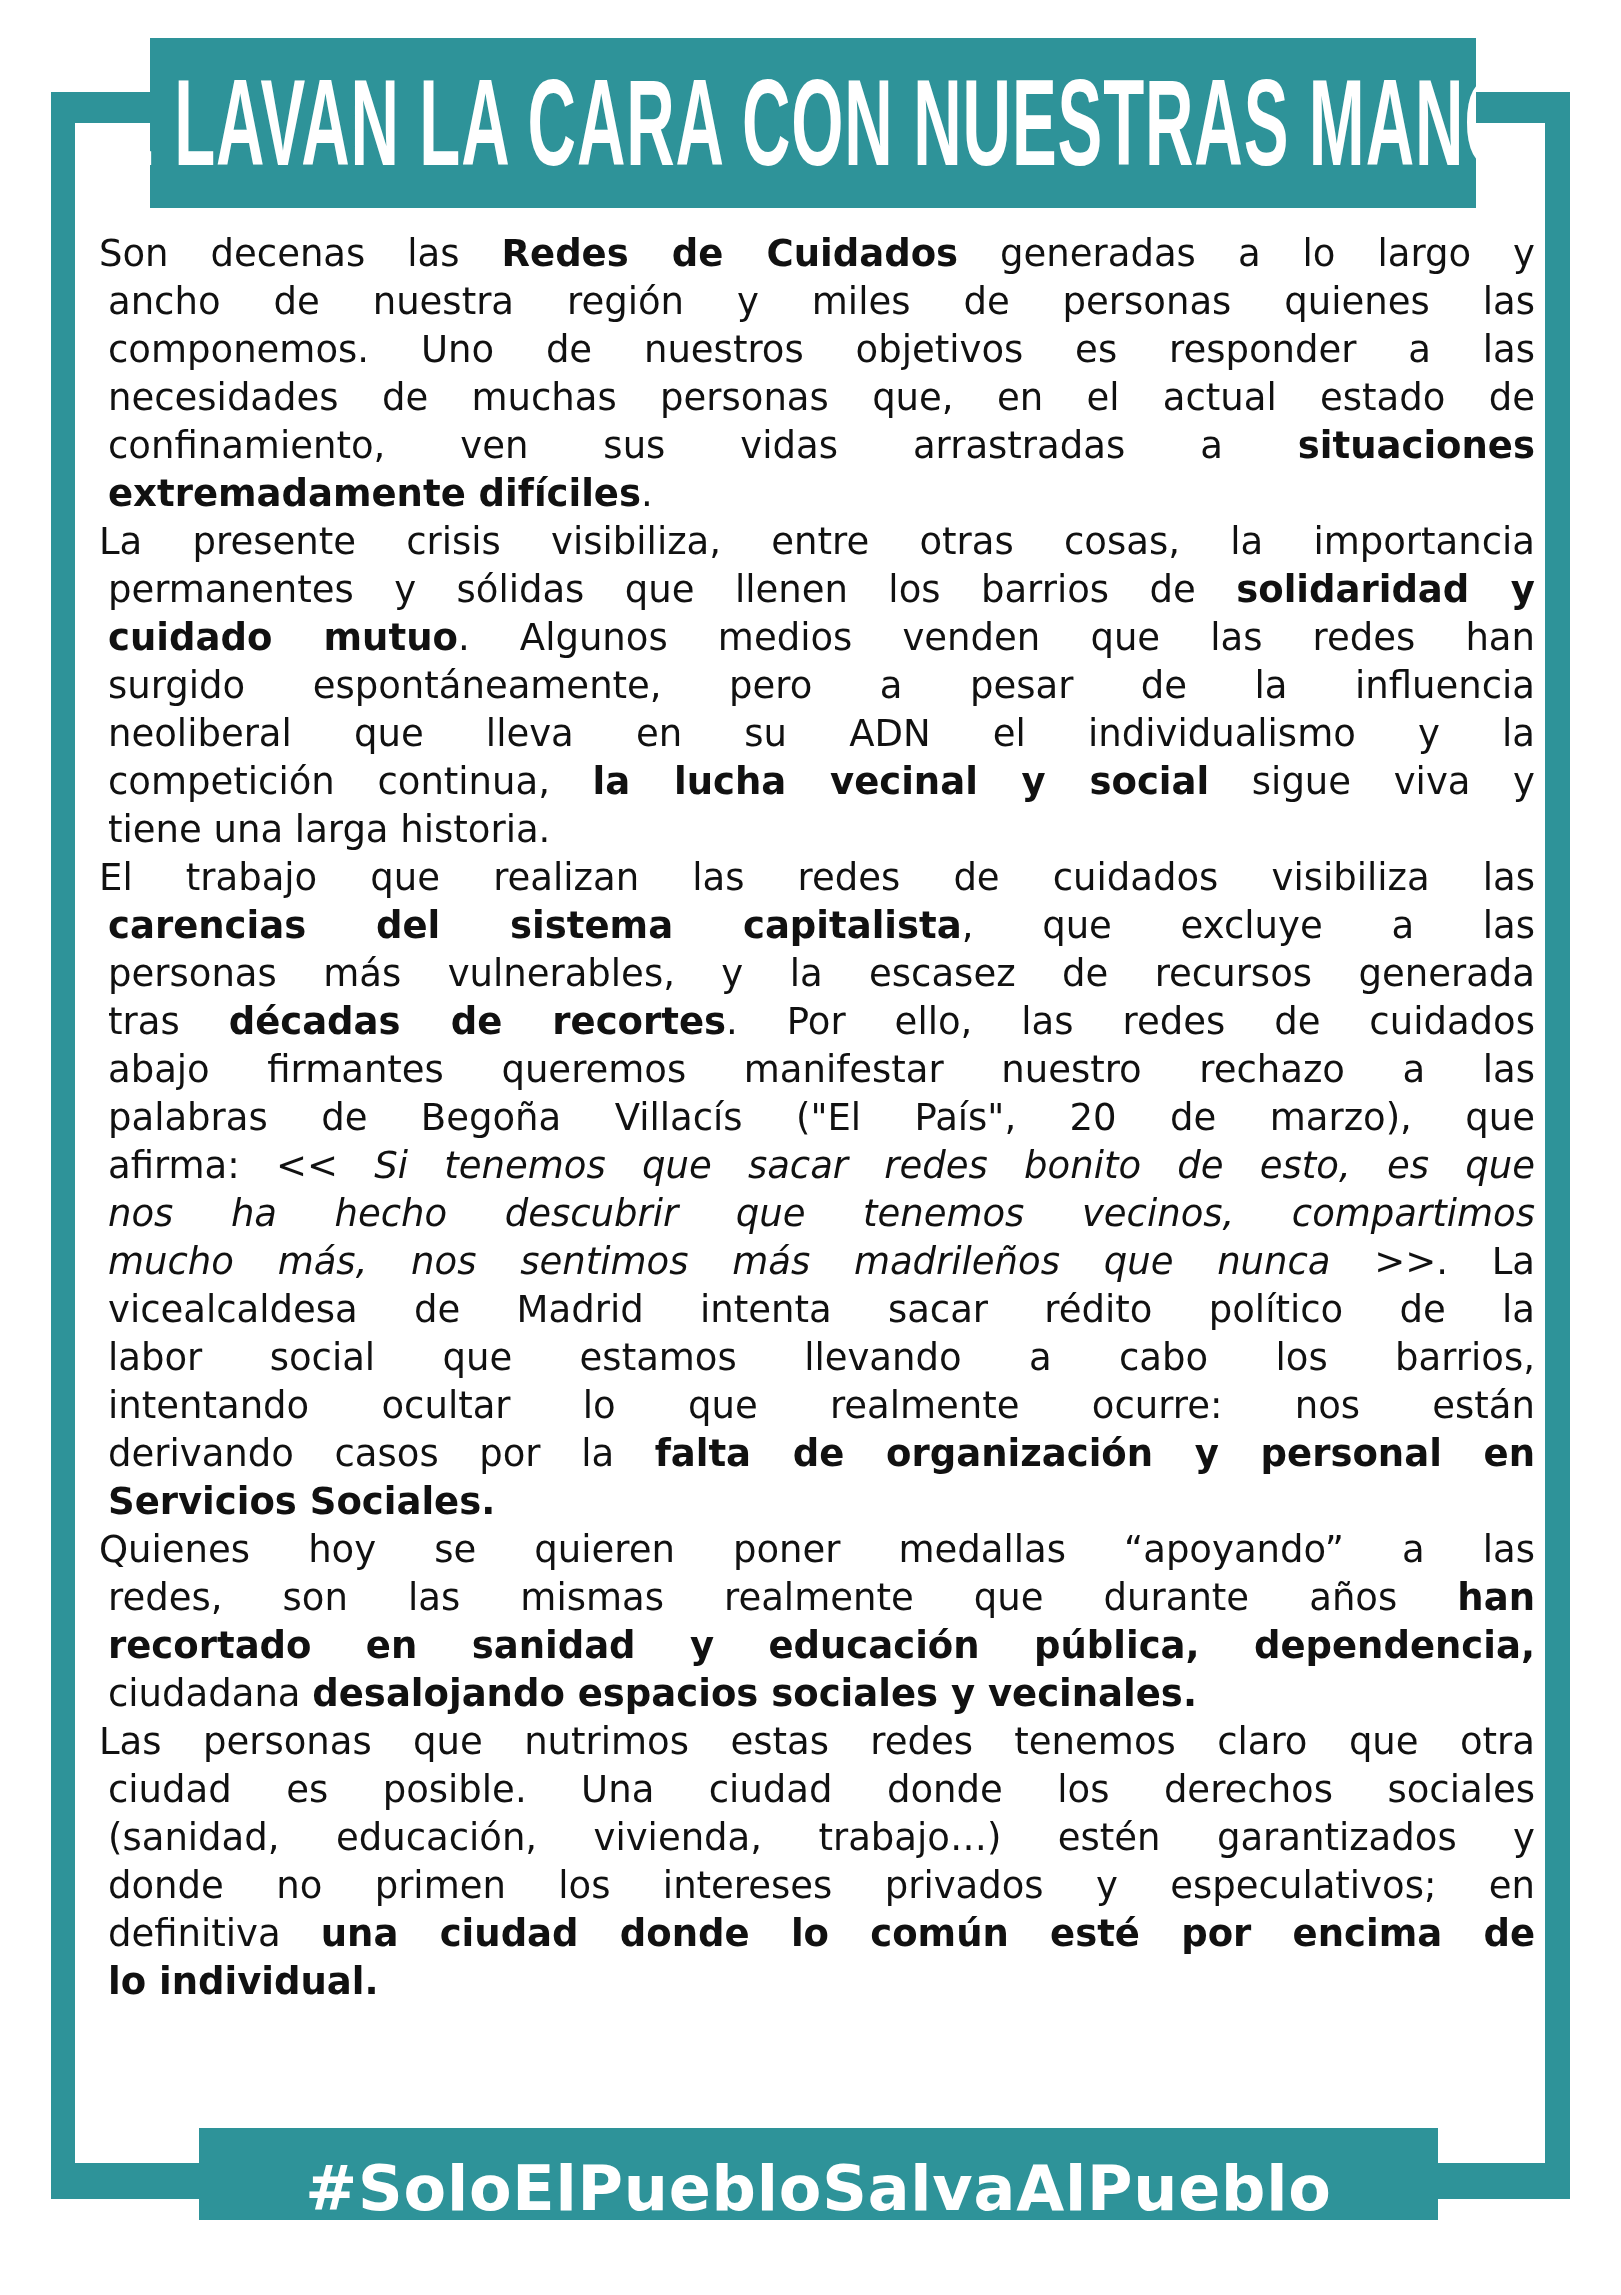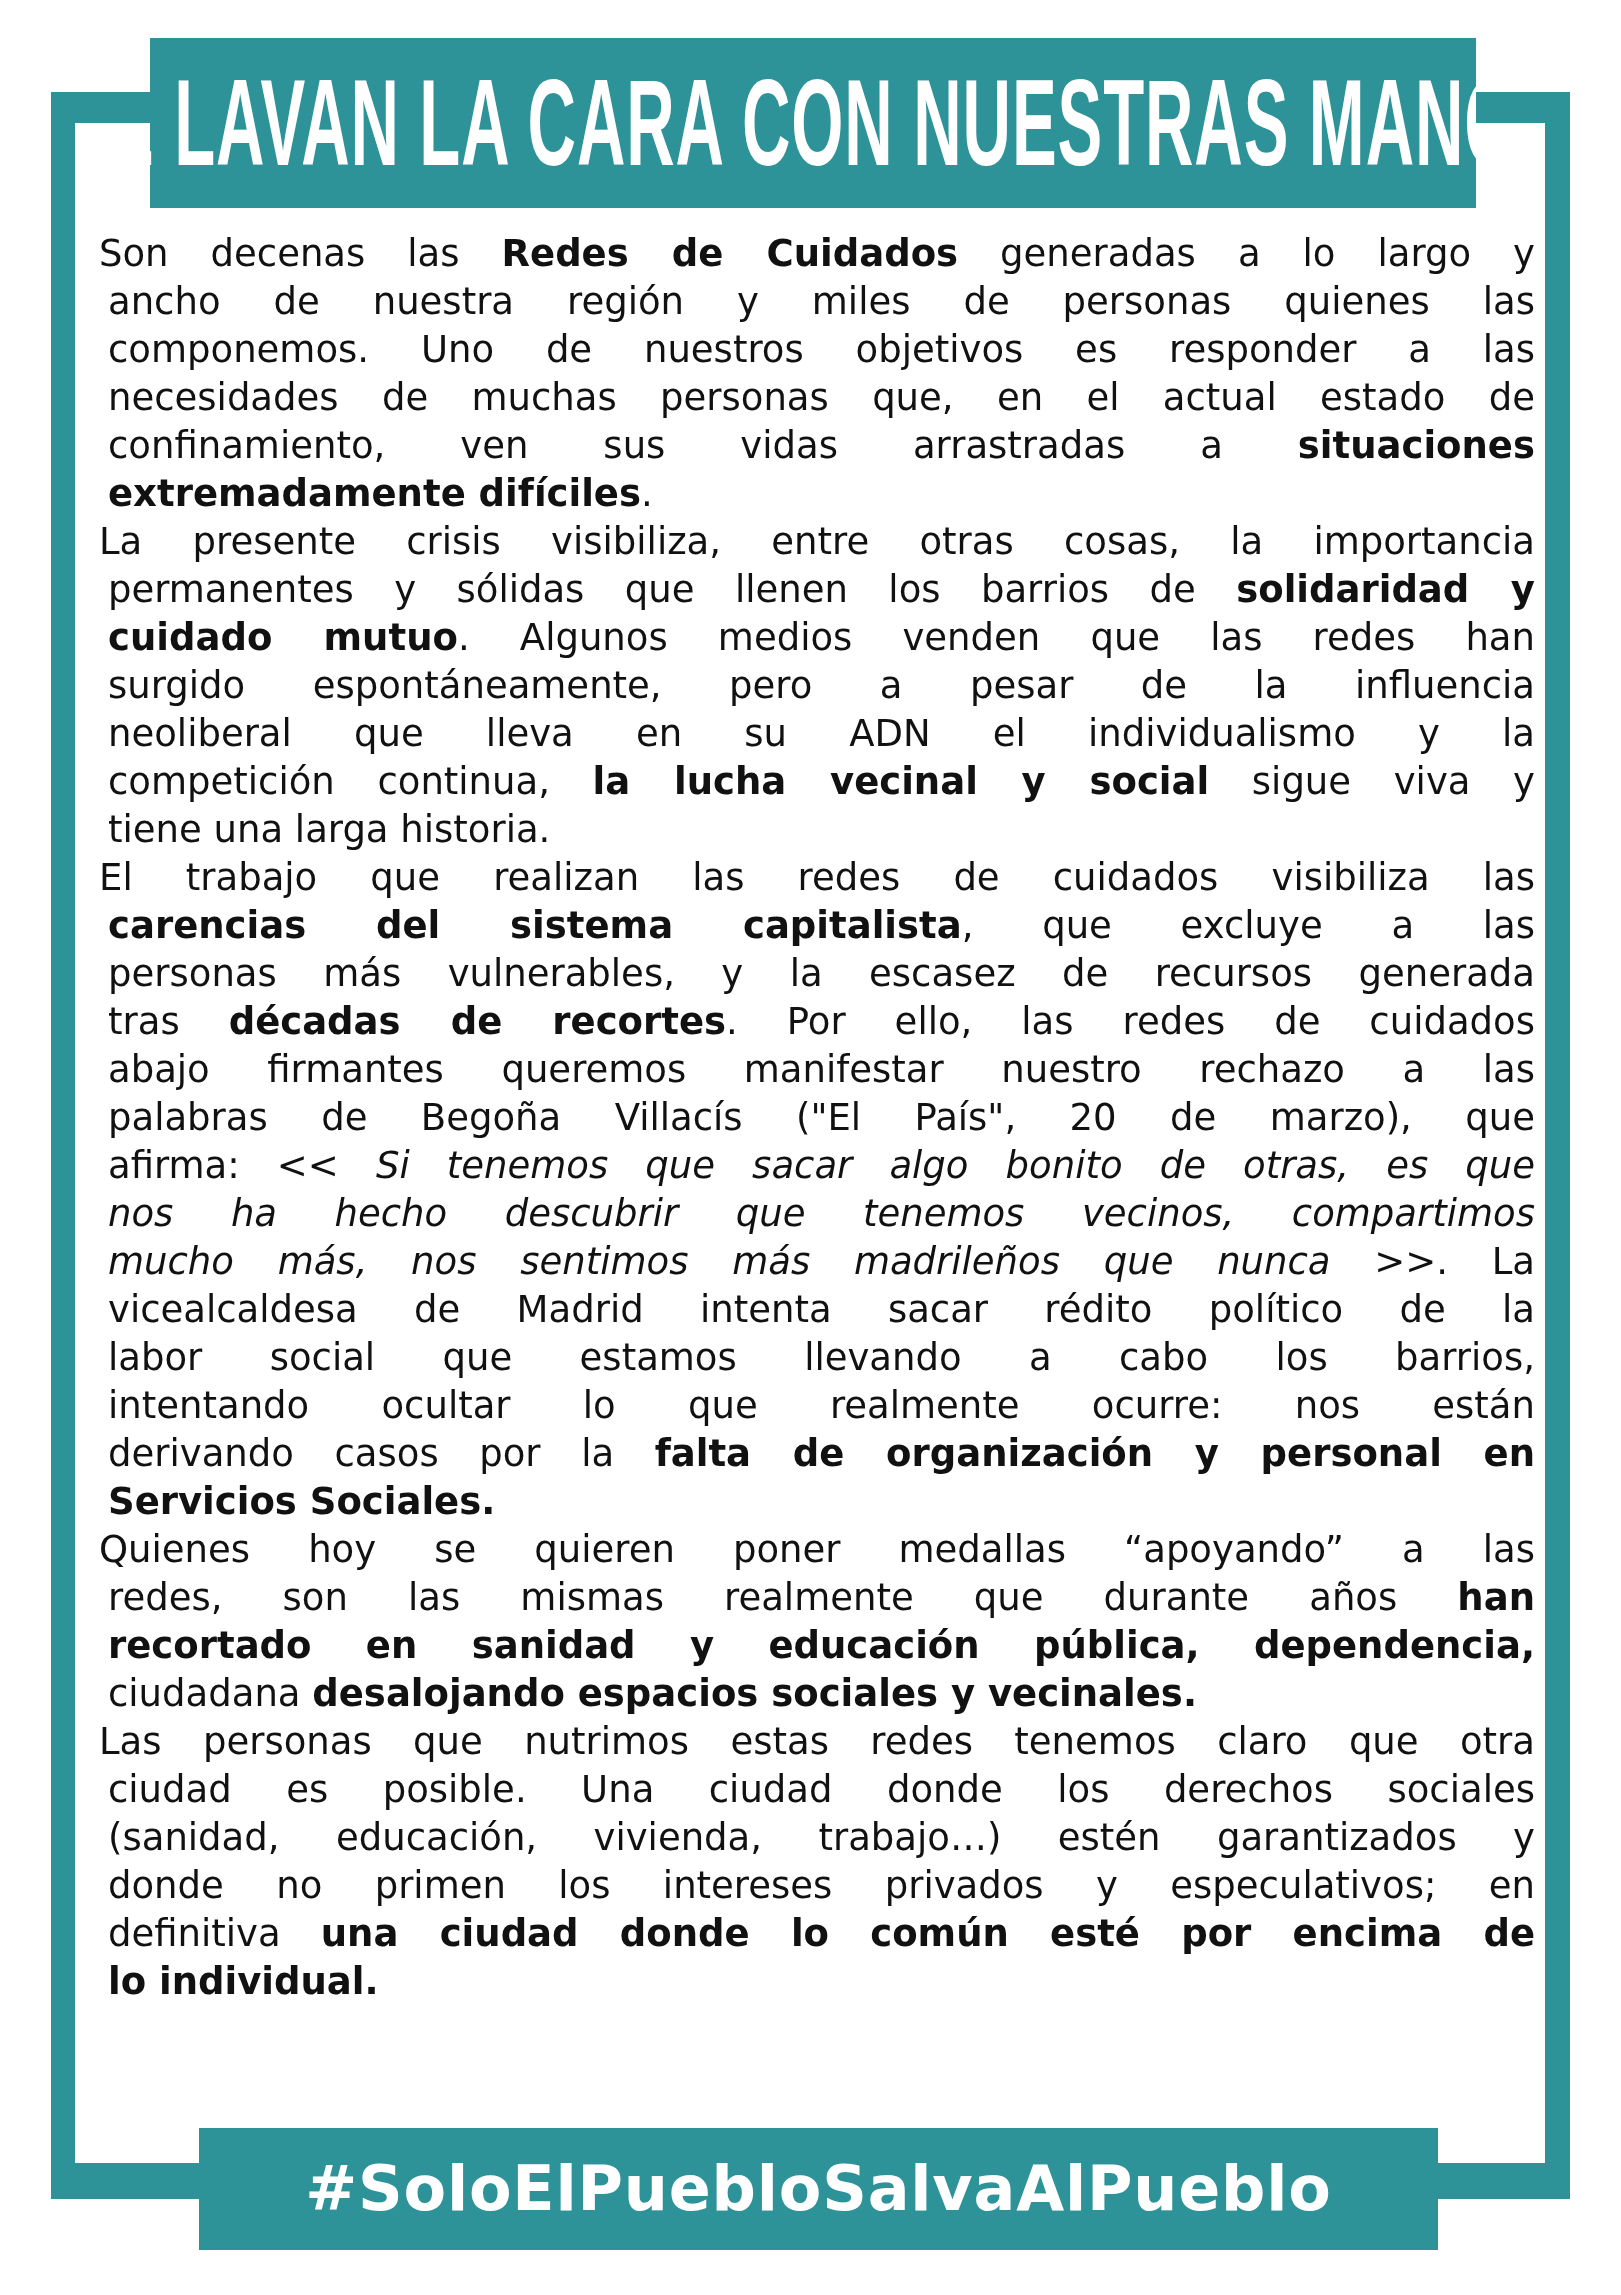--- a/index.html
+++ b/index.html
@@ -7,22 +7,22 @@
   .teal { background: var(--accent); }
   #frame-top { position: absolute; left: 51px; top: 92px; width: 1519px; height: 31px; }
   #frame-left { position: absolute; left: 51px; top: 92px; width: 24px; height: 2106px; }
   #frame-right { position: absolute; left: 1545px; top: 92px; width: 25px; height: 2106px; }
   #frame-bottom { position: absolute; left: 51px; top: 2163px; width: 1519px; height: 36px; }
   #title-box { position: absolute; left: 150px; top: 38px; width: 1326px; height: 170px;
     display: flex; align-items: center; justify-content: center; overflow: hidden; }
   #title-text { color: #ffffff; font-family: "Liberation Sans", sans-serif; font-weight: bold;
     font-size: 122px; line-height: 1; letter-spacing: 1.6px; white-space: nowrap;
     transform: scaleX(0.55); transform-origin: center; display: inline-block; }
-  #footer-box { position: absolute; left: 199px; top: 2128px; width: 1239px; height: 122px;
-    display: flex; align-items: center; justify-content: center; }
+  #footer-box { position: absolute; left: 199px; top: 2128px; width: 1239px; height: 92px;
+    display: flex; align-items: flex-end; justify-content: center; }
   #footer-text { color: #ffffff; font-family: "DejaVu Sans", sans-serif; font-weight: bold;
     font-size: 62px; line-height: 1; letter-spacing: 0.8px; white-space: nowrap; }
   #body-text { position: absolute; left: 108px; top: 230px; width: 1427px;
     font-family: "DejaVu Sans", sans-serif; font-size: 37px; line-height: 48px; color: #111111; }
   .line { height: 48px; white-space: nowrap; text-align: justify; text-align-last: justify; }
   .line.first { margin-left: -9px; }
   .line.last { text-align-last: left; }
   .b { font-weight: bold; }
   .i { font-style: italic; }
 </style>
@@ -56,21 +56,21 @@
       <div class="line"><span>competición continua, </span><span class="b">la lucha vecinal y social</span><span> sigue viva y</span></div>
       <div class="line last"><span>tiene una larga historia.</span></div>
     </div>
     <div>
       <div class="line first"><span>El trabajo que realizan las redes de cuidados visibiliza las</span></div>
       <div class="line"><span class="b">carencias del sistema capitalista</span><span>, que excluye a las</span></div>
       <div class="line"><span>personas más vulnerables, y la escasez de recursos generada</span></div>
       <div class="line"><span>tras </span><span class="b">décadas de recortes</span><span>. Por ello, las redes de cuidados</span></div>
       <div class="line"><span>abajo firmantes queremos manifestar nuestro rechazo a las</span></div>
       <div class="line"><span>palabras de Begoña Villacís ("El País", 20 de marzo), que</span></div>
-      <div class="line"><span>afirma: &lt;&lt; </span><span class="i">Si tenemos que sacar algo bonito de otras, es que</span></div>
+      <div class="line"><span>afirma: &lt;&lt; </span><span class="i">Si tenemos que sacar redes bonito de esto, es que</span></div>
       <div class="line"><span class="i">nos ha hecho descubrir que tenemos vecinos, compartimos</span></div>
       <div class="line"><span class="i">mucho más, nos sentimos más madrileños que nunca</span><span> &gt;&gt;. La</span></div>
       <div class="line"><span>vicealcaldesa de Madrid intenta sacar rédito político de la</span></div>
       <div class="line"><span>labor social que estamos llevando a cabo los barrios,</span></div>
       <div class="line"><span>intentando ocultar lo que realmente ocurre: nos están</span></div>
       <div class="line"><span>derivando casos por la </span><span class="b">falta de organización y personal en</span></div>
       <div class="line last"><span class="b">Servicios Sociales.</span></div>
     </div>
     <div>
       <div class="line first"><span>Quienes hoy se quieren poner medallas “apoyando” a las</span></div>

